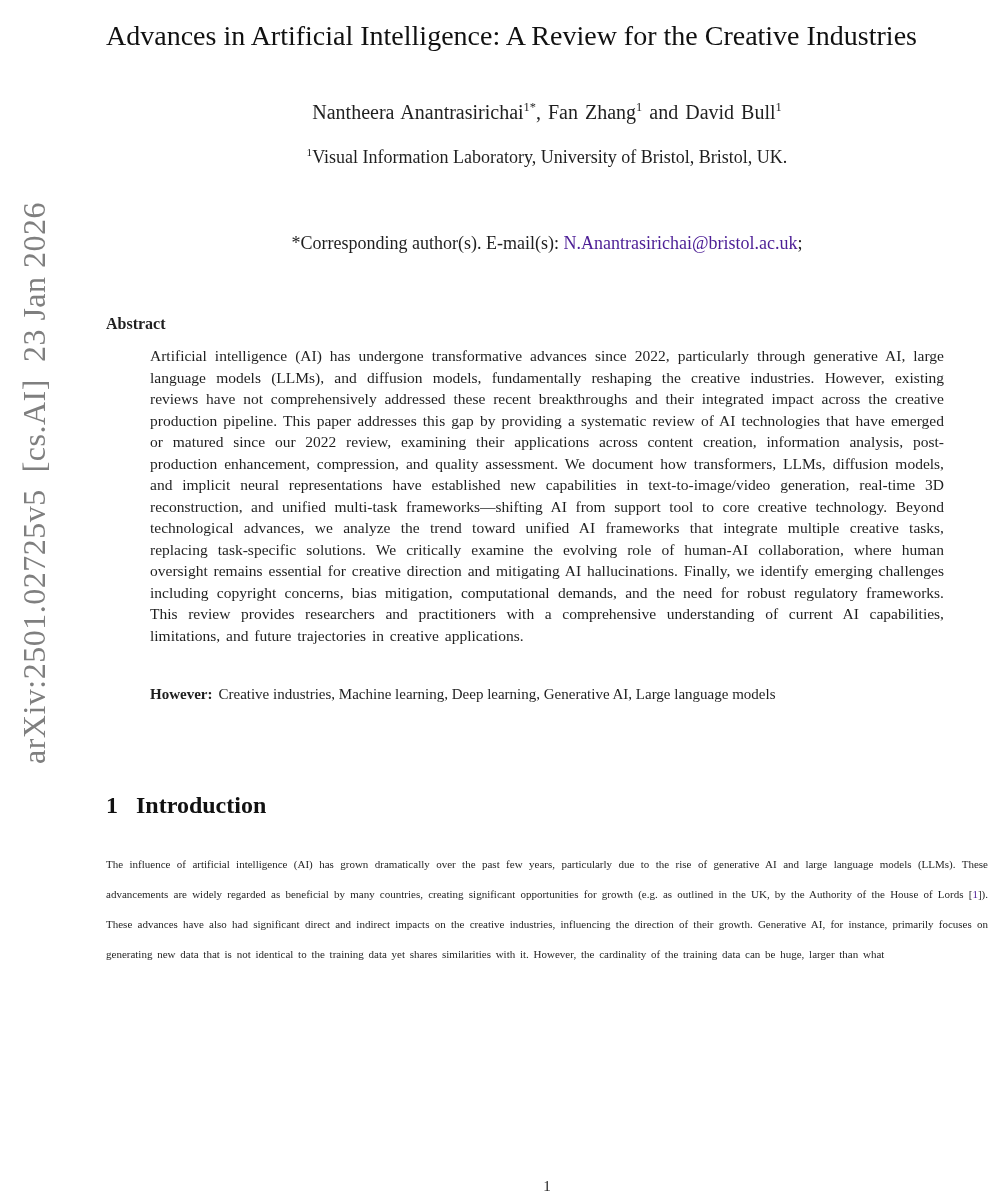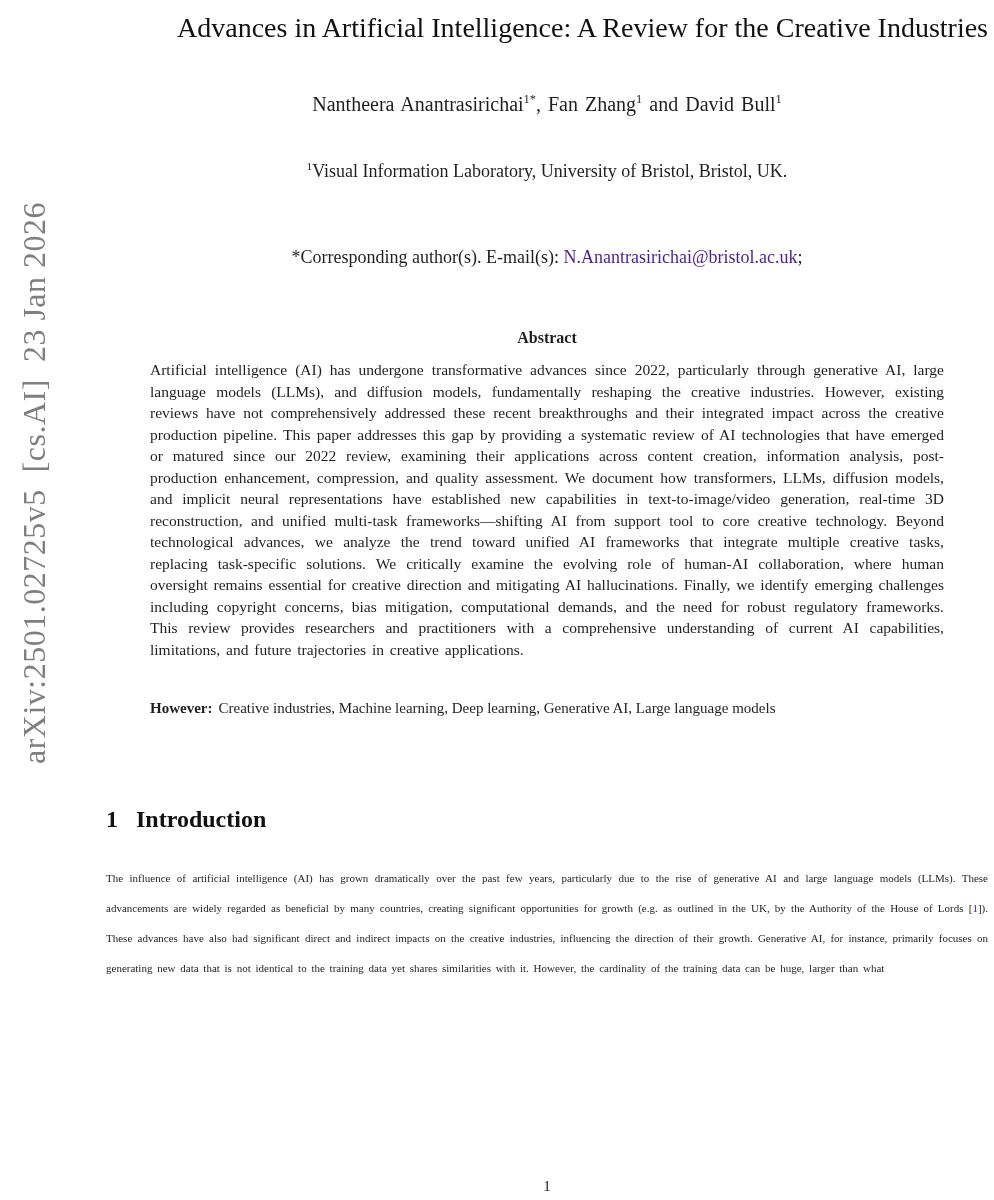--- a/index.html
+++ b/index.html
@@ -26,36 +26,36 @@
     color: #7f7f7f;
     letter-spacing: 0.5px;
   }
   .content {
     position: absolute;
     left: 106px;
     top: 0;
     width: 882px;
   }
   .paper-title {
-    margin: 6px 0 0 0;
+    margin: 14px 0 0 0;
     font-size: 28px;
     font-weight: normal;
     line-height: 43px;
-    text-align: right;
+    text-align: left;
     color: #111111;
   }
   .authors-line {
     margin-top: 42px;
     text-align: center;
     font-size: 20px;
     line-height: 26px;
     word-spacing: 2px;
   }
   .affiliation-line {
-    margin-top: 42px;
+    margin-top: 20px;
     text-align: center;
     font-size: 18px;
     line-height: 24px;
   }
   .corresponding-line {
     margin-top: 62px;
     text-align: center;
     font-size: 18px;
     line-height: 24px;
   }
@@ -64,21 +64,20 @@
     vertical-align: super;
     line-height: 0;
   }
   .email-link, .citation-link {
     color: #4c1d95;
     text-decoration: none;
     cursor: pointer;
   }
   .abstract-heading {
     margin-top: 58px;
-    text-align: center;
     font-size: 16px;
     font-weight: bold;
     line-height: 22px;
   }
   .abstract-body {
     margin: 10px 44px 0 44px;
     font-size: 15.5px;
     line-height: 21.5px;
     text-align: justify;
     word-spacing: 2px;

